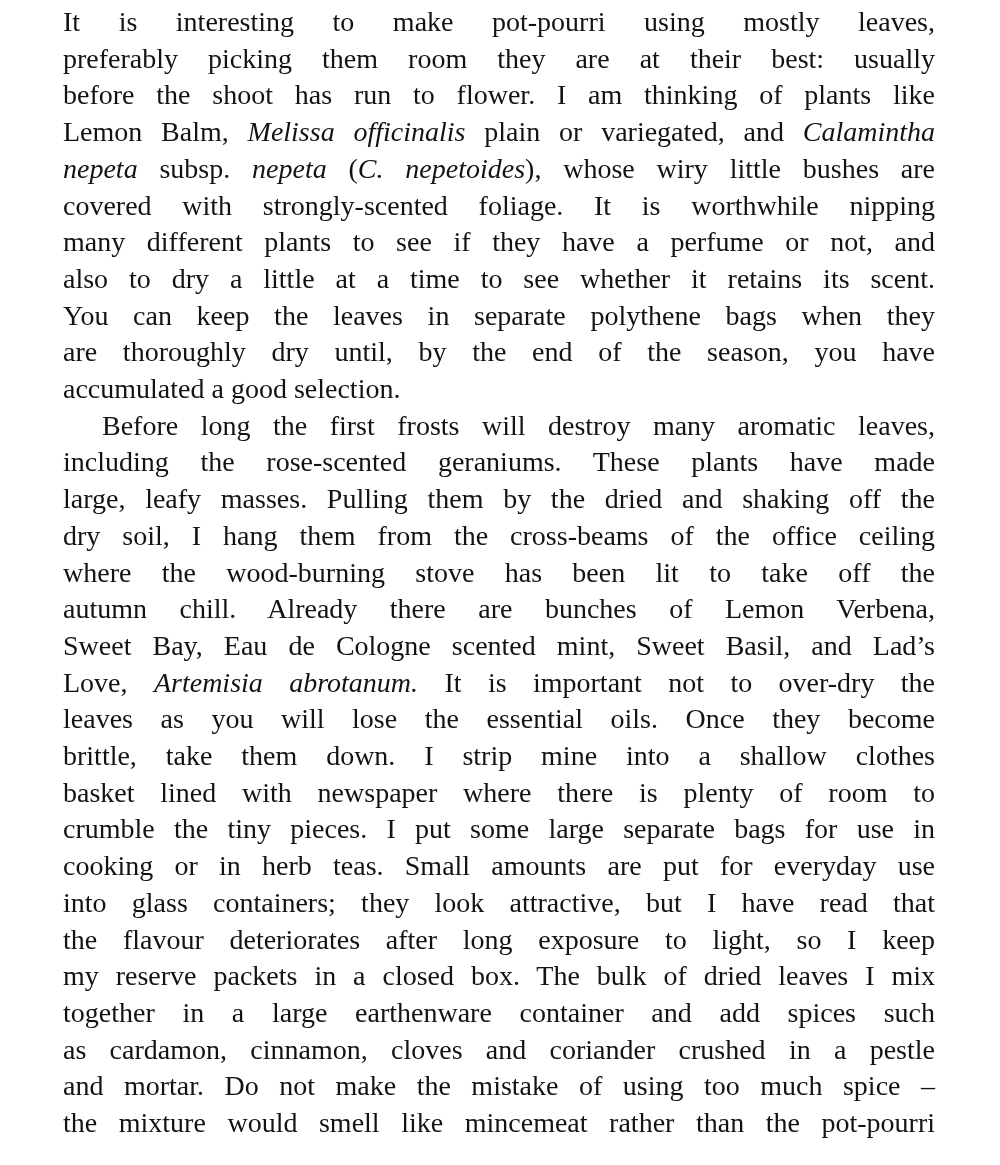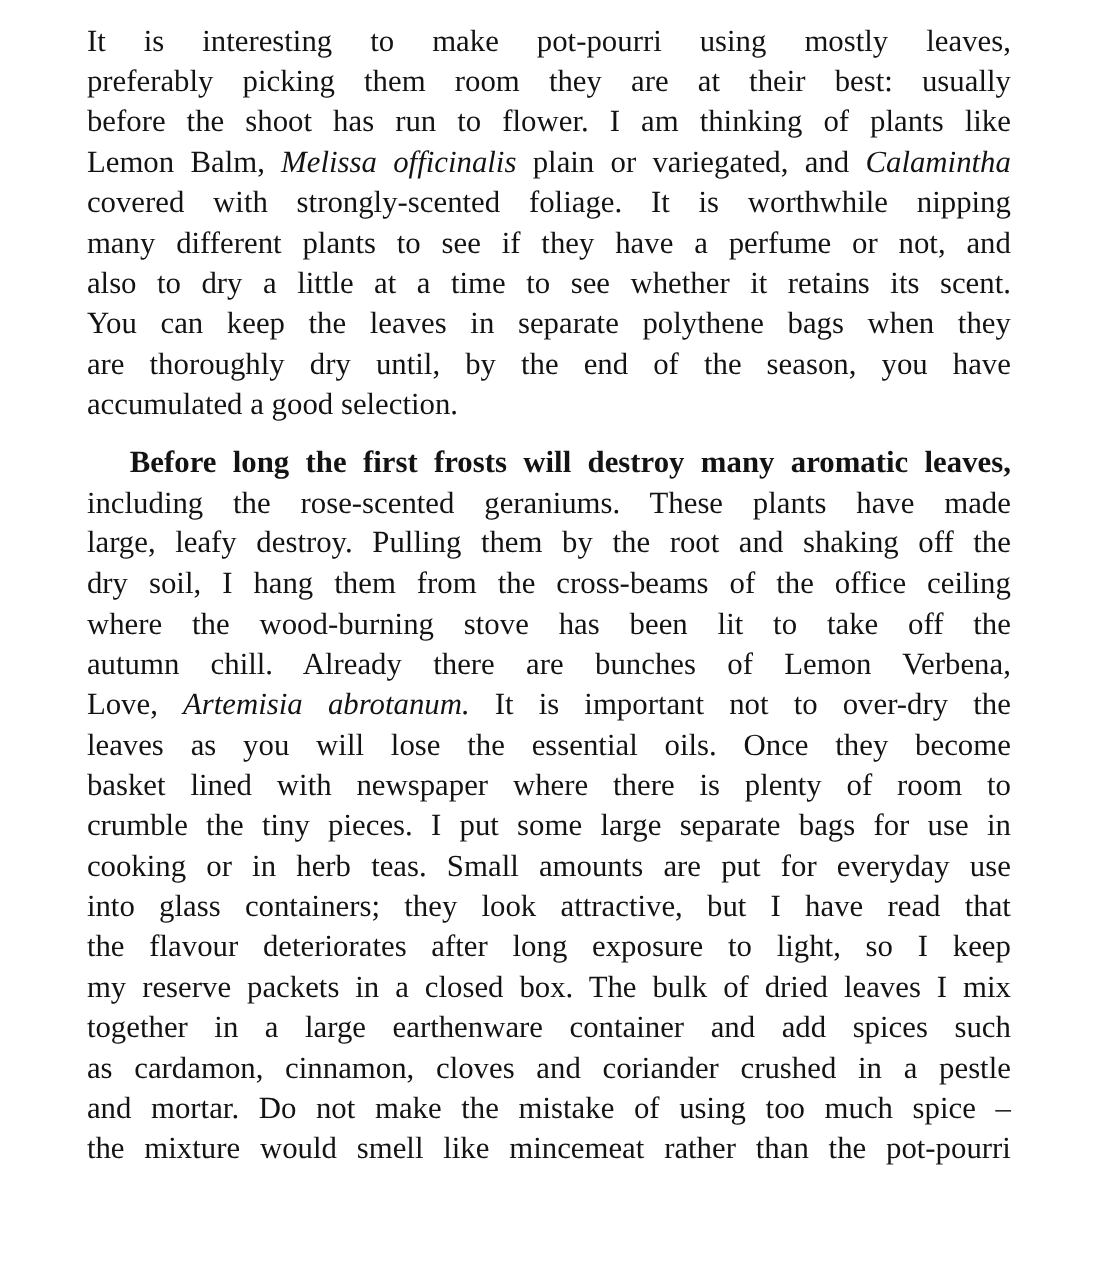--- a/index.html
+++ b/index.html
@@ -15,56 +15,59 @@
   .book-page {
     position: absolute;
     top: 4px;
     left: 63px;
     width: 872px;
     font-family: "Liberation Serif", serif;
     font-size: 28px;
     line-height: 36.7px;
     color: #131313;
   }
-  .paragraph { margin: 16px; }
+  .paragraph { margin: 0; }
   .line {
     text-align: justify;
     text-align-last: justify;
     text-justify: inter-word;
     white-space: normal;
   }
   .line.end { text-align-last: left; }
-  .line.indent { padding-left: 39px; font-weight: bold; }
+  .line.indent { padding-left: 39px; }
   .line em { }
 </style>
 </head>
 <body style="background: rgb(255, 255, 255);">
 
 <div class="book-page" style="color: rgb(19, 19, 19);">
     <div class="paragraph">
       <div class="line"><span>It is interesting to make pot-pourri using mostly leaves,</span></div>
       <div class="line"><span>preferably picking them room they are at their best: usually</span></div>
       <div class="line"><span>before the shoot has run to flower. I am thinking of plants like</span></div>
       <div class="line"><span>Lemon Balm, </span><em>Melissa officinalis</em><span> plain or variegated, and </span><em>Calamintha</em></div>
+      <div class="line"><em>nepeta</em><span> subsp. </span><em>nepeta</em><span> (</span><em>C. nepetoides</em><span>), whose wiry little bushes are</span></div>
       <div class="line"><span>covered with strongly-scented foliage. It is worthwhile nipping</span></div>
       <div class="line"><span>many different plants to see if they have a perfume or not, and</span></div>
       <div class="line"><span>also to dry a little at a time to see whether it retains its scent.</span></div>
       <div class="line"><span>You can keep the leaves in separate polythene bags when they</span></div>
       <div class="line"><span>are thoroughly dry until, by the end of the season, you have</span></div>
       <div class="line end"><span>accumulated a good selection.</span></div>
     </div>
     <div class="paragraph">
       <div class="line indent"><span>Before long the first frosts will destroy many aromatic leaves,</span></div>
       <div class="line"><span>including the rose-scented geraniums. These plants have made</span></div>
-      <div class="line"><span>large, leafy destroy. Pulling them by the root and shaking off the</span></div>
+      <div class="line"><span>large, leafy masses. Pulling them by the dried and shaking off the</span></div>
       <div class="line"><span>dry soil, I hang them from the cross-beams of the office ceiling</span></div>
       <div class="line"><span>where the wood-burning stove has been lit to take off the</span></div>
       <div class="line"><span>autumn chill. Already there are bunches of Lemon Verbena,</span></div>
+      <div class="line"><span>Sweet Bay, Eau de Cologne scented mint, Sweet Basil, and Lad’s</span></div>
       <div class="line"><span>Love, </span><em>Artemisia abrotanum.</em><span> It is important not to over-dry the</span></div>
       <div class="line"><span>leaves as you will lose the essential oils. Once they become</span></div>
+      <div class="line"><span>brittle, take them down. I strip mine into a shallow clothes</span></div>
       <div class="line"><span>basket lined with newspaper where there is plenty of room to</span></div>
       <div class="line"><span>crumble the tiny pieces. I put some large separate bags for use in</span></div>
       <div class="line"><span>cooking or in herb teas. Small amounts are put for everyday use</span></div>
       <div class="line"><span>into glass containers; they look attractive, but I have read that</span></div>
       <div class="line"><span>the flavour deteriorates after long exposure to light, so I keep</span></div>
       <div class="line"><span>my reserve packets in a closed box. The bulk of dried leaves I mix</span></div>
       <div class="line"><span>together in a large earthenware container and add spices such</span></div>
       <div class="line"><span>as cardamon, cinnamon, cloves and coriander crushed in a pestle</span></div>
       <div class="line"><span>and mortar. Do not make the mistake of using too much spice –</span></div>
       <div class="line"><span>the mixture would smell like mincemeat rather than the pot-pourri</span></div>

